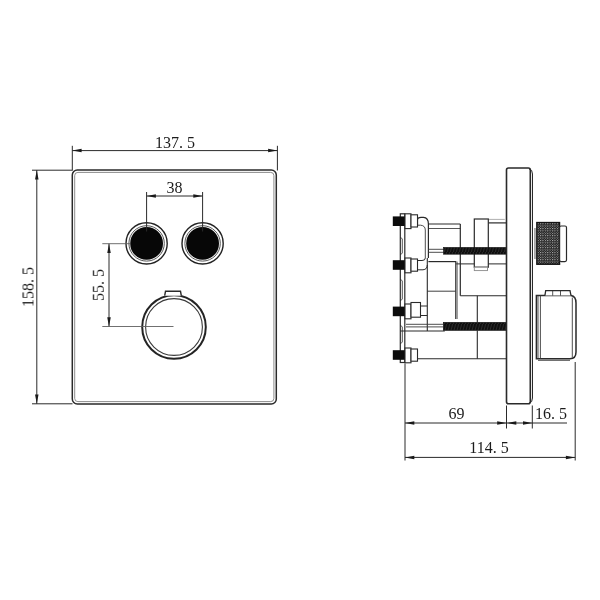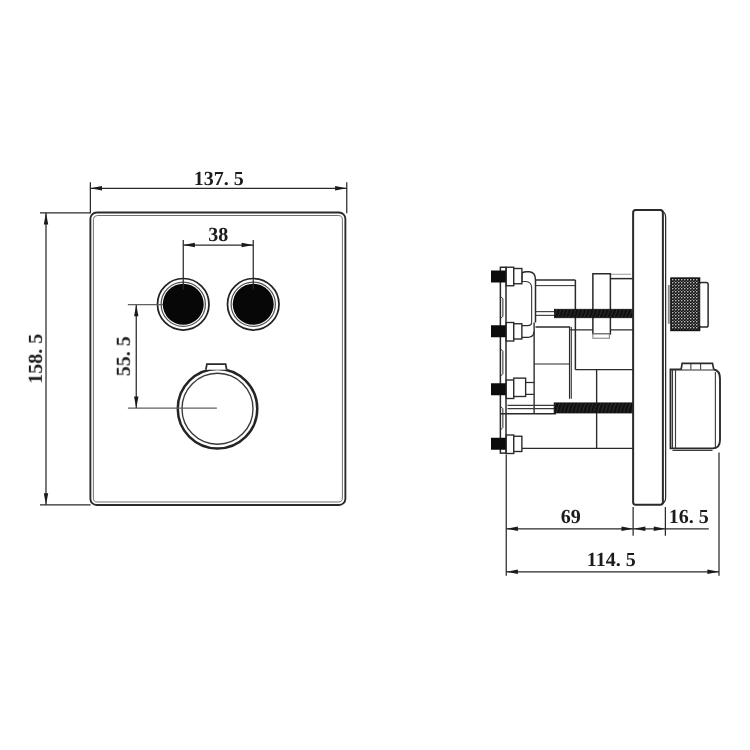--- a/index.html
+++ b/index.html
@@ -1,16 +1,16 @@
 <!DOCTYPE html>
 <html><head>
 <meta charset="utf-8">
 <style>
   html,body{margin:0;padding:0;background:#ffffff;}
-  .wrap{width:600px;height:469px;position:relative;background:#ffffff;font-weight:bold;}
+  .wrap{width:600px;height:469px;position:relative;background:#ffffff;}
   svg{position:absolute;left:0;top:0;}
   text{font-family:"Liberation Serif",serif;fill:#1c1c1c;}
 </style>
 </head>
 <body>
 <div class="wrap">
 <svg width="600" height="600" viewBox="0 0 600 600">
 <defs>
   <pattern id="knurl" width="2.4" height="2.4" patternUnits="userSpaceOnUse">
     <rect width="2.4" height="2.4" fill="#141414"></rect>

